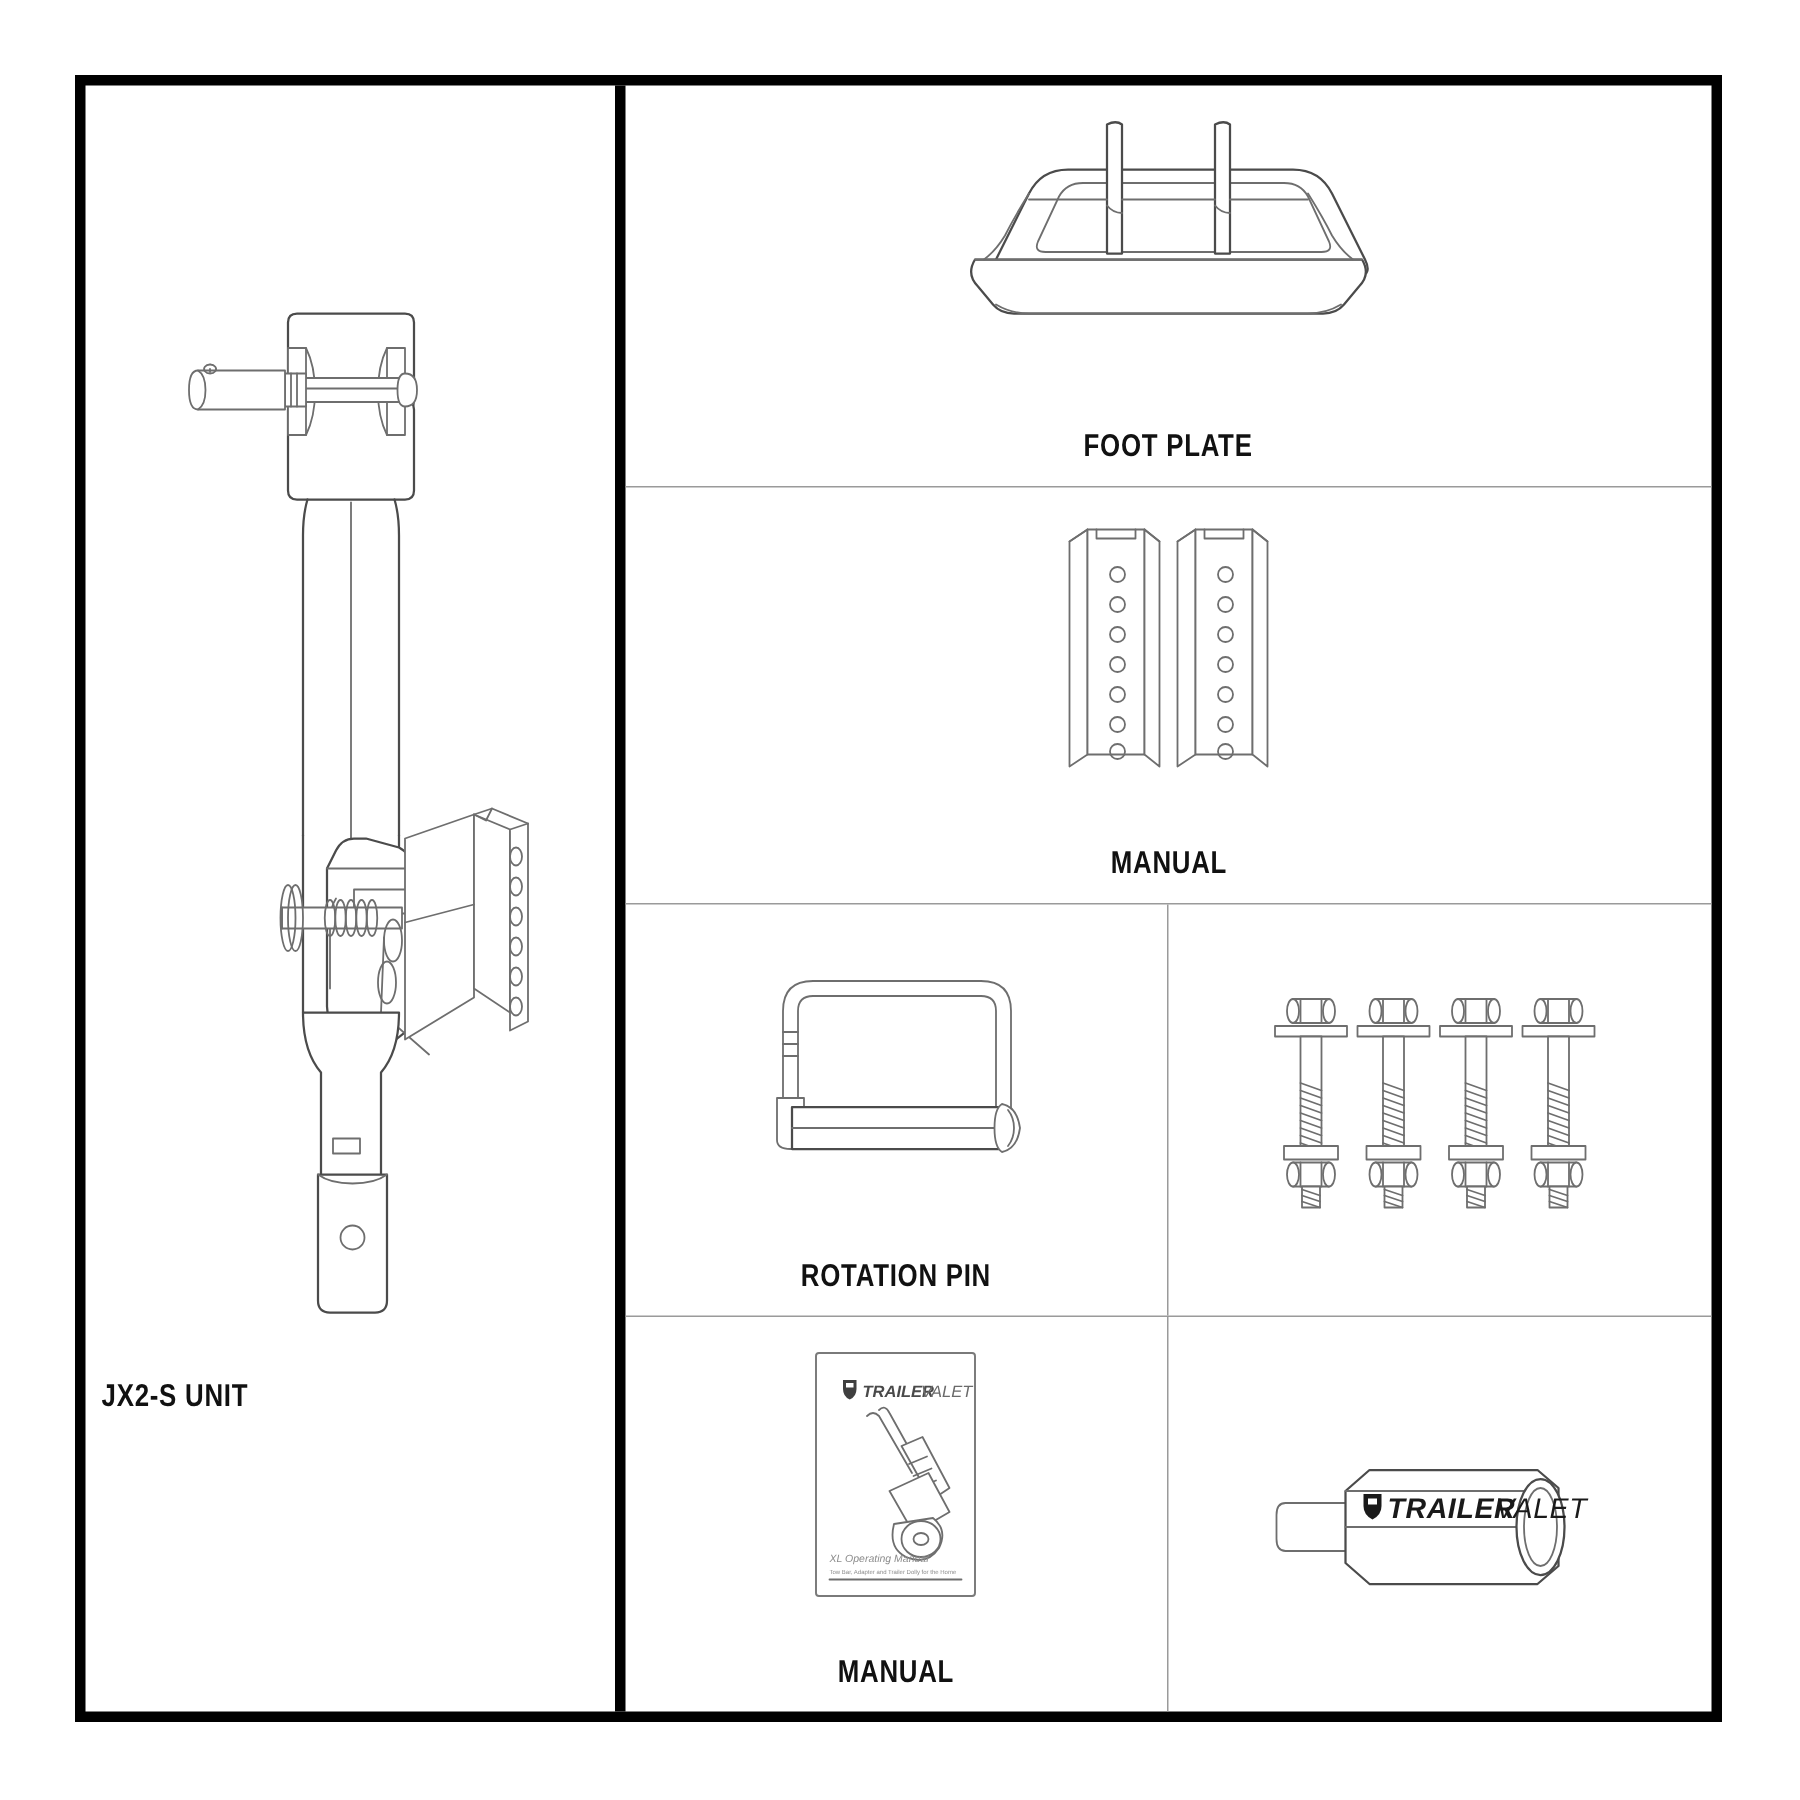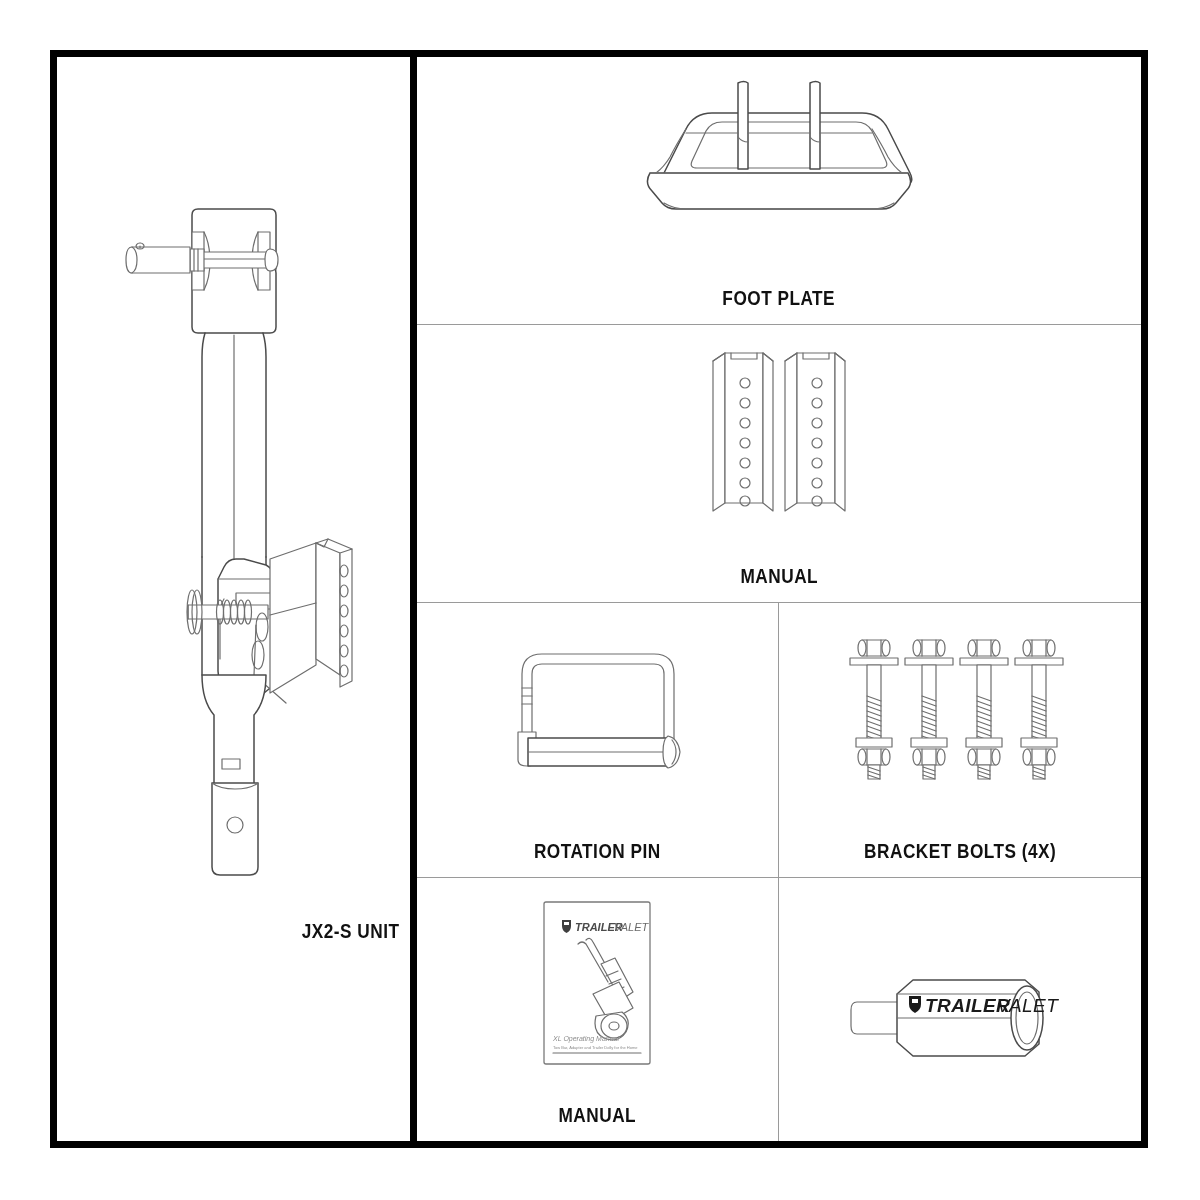--- a/index.html
+++ b/index.html
@@ -127,21 +127,21 @@
     top: 150px;
     display: flex;
     justify-content: center;
   }
   #unit-label {
     position: absolute;
     left: 0;
     right: 0;
     top: 862px;
     display: flex;
-    justify-content: flex-end;
+    justify-content: flex-start;
   }
 
   
   .booklet-body { fill: #ffffff; stroke: #7a7a7a; stroke-width: 1.3; }
   .booklet-txt {
     font-family: "Liberation Sans", sans-serif;
     fill: #8d8d8d;
   }
   .booklet-logo-txt {
     font-family: "Liberation Sans", sans-serif;
@@ -392,23 +392,20 @@
                   <g class="ln-thin">
                     <path d="M18 133 l12 4 M18 137 l12 4 M18 141 l12 4"></path>
                   </g>
                 </g>
               </g>
               <use href="#bolt-group" x="55"></use>
               <use href="#bolt-group" x="110"></use>
               <use href="#bolt-group" x="165"></use>
             </svg>
           </div>
-          <div class="label-wrap">
-            <div class="part-label">BRACKET BOLTS (4X)</div>
-          </div>
         </div>
       </div>
 
       <div class="grid-row last" id="row-manual">
 
         <div class="cell divided">
           <div class="art">
             <svg width="120" height="172" viewBox="0 0 120 172">
               <rect class="booklet-body" x="6" y="4" width="106" height="162" rx="2"></rect>
 

